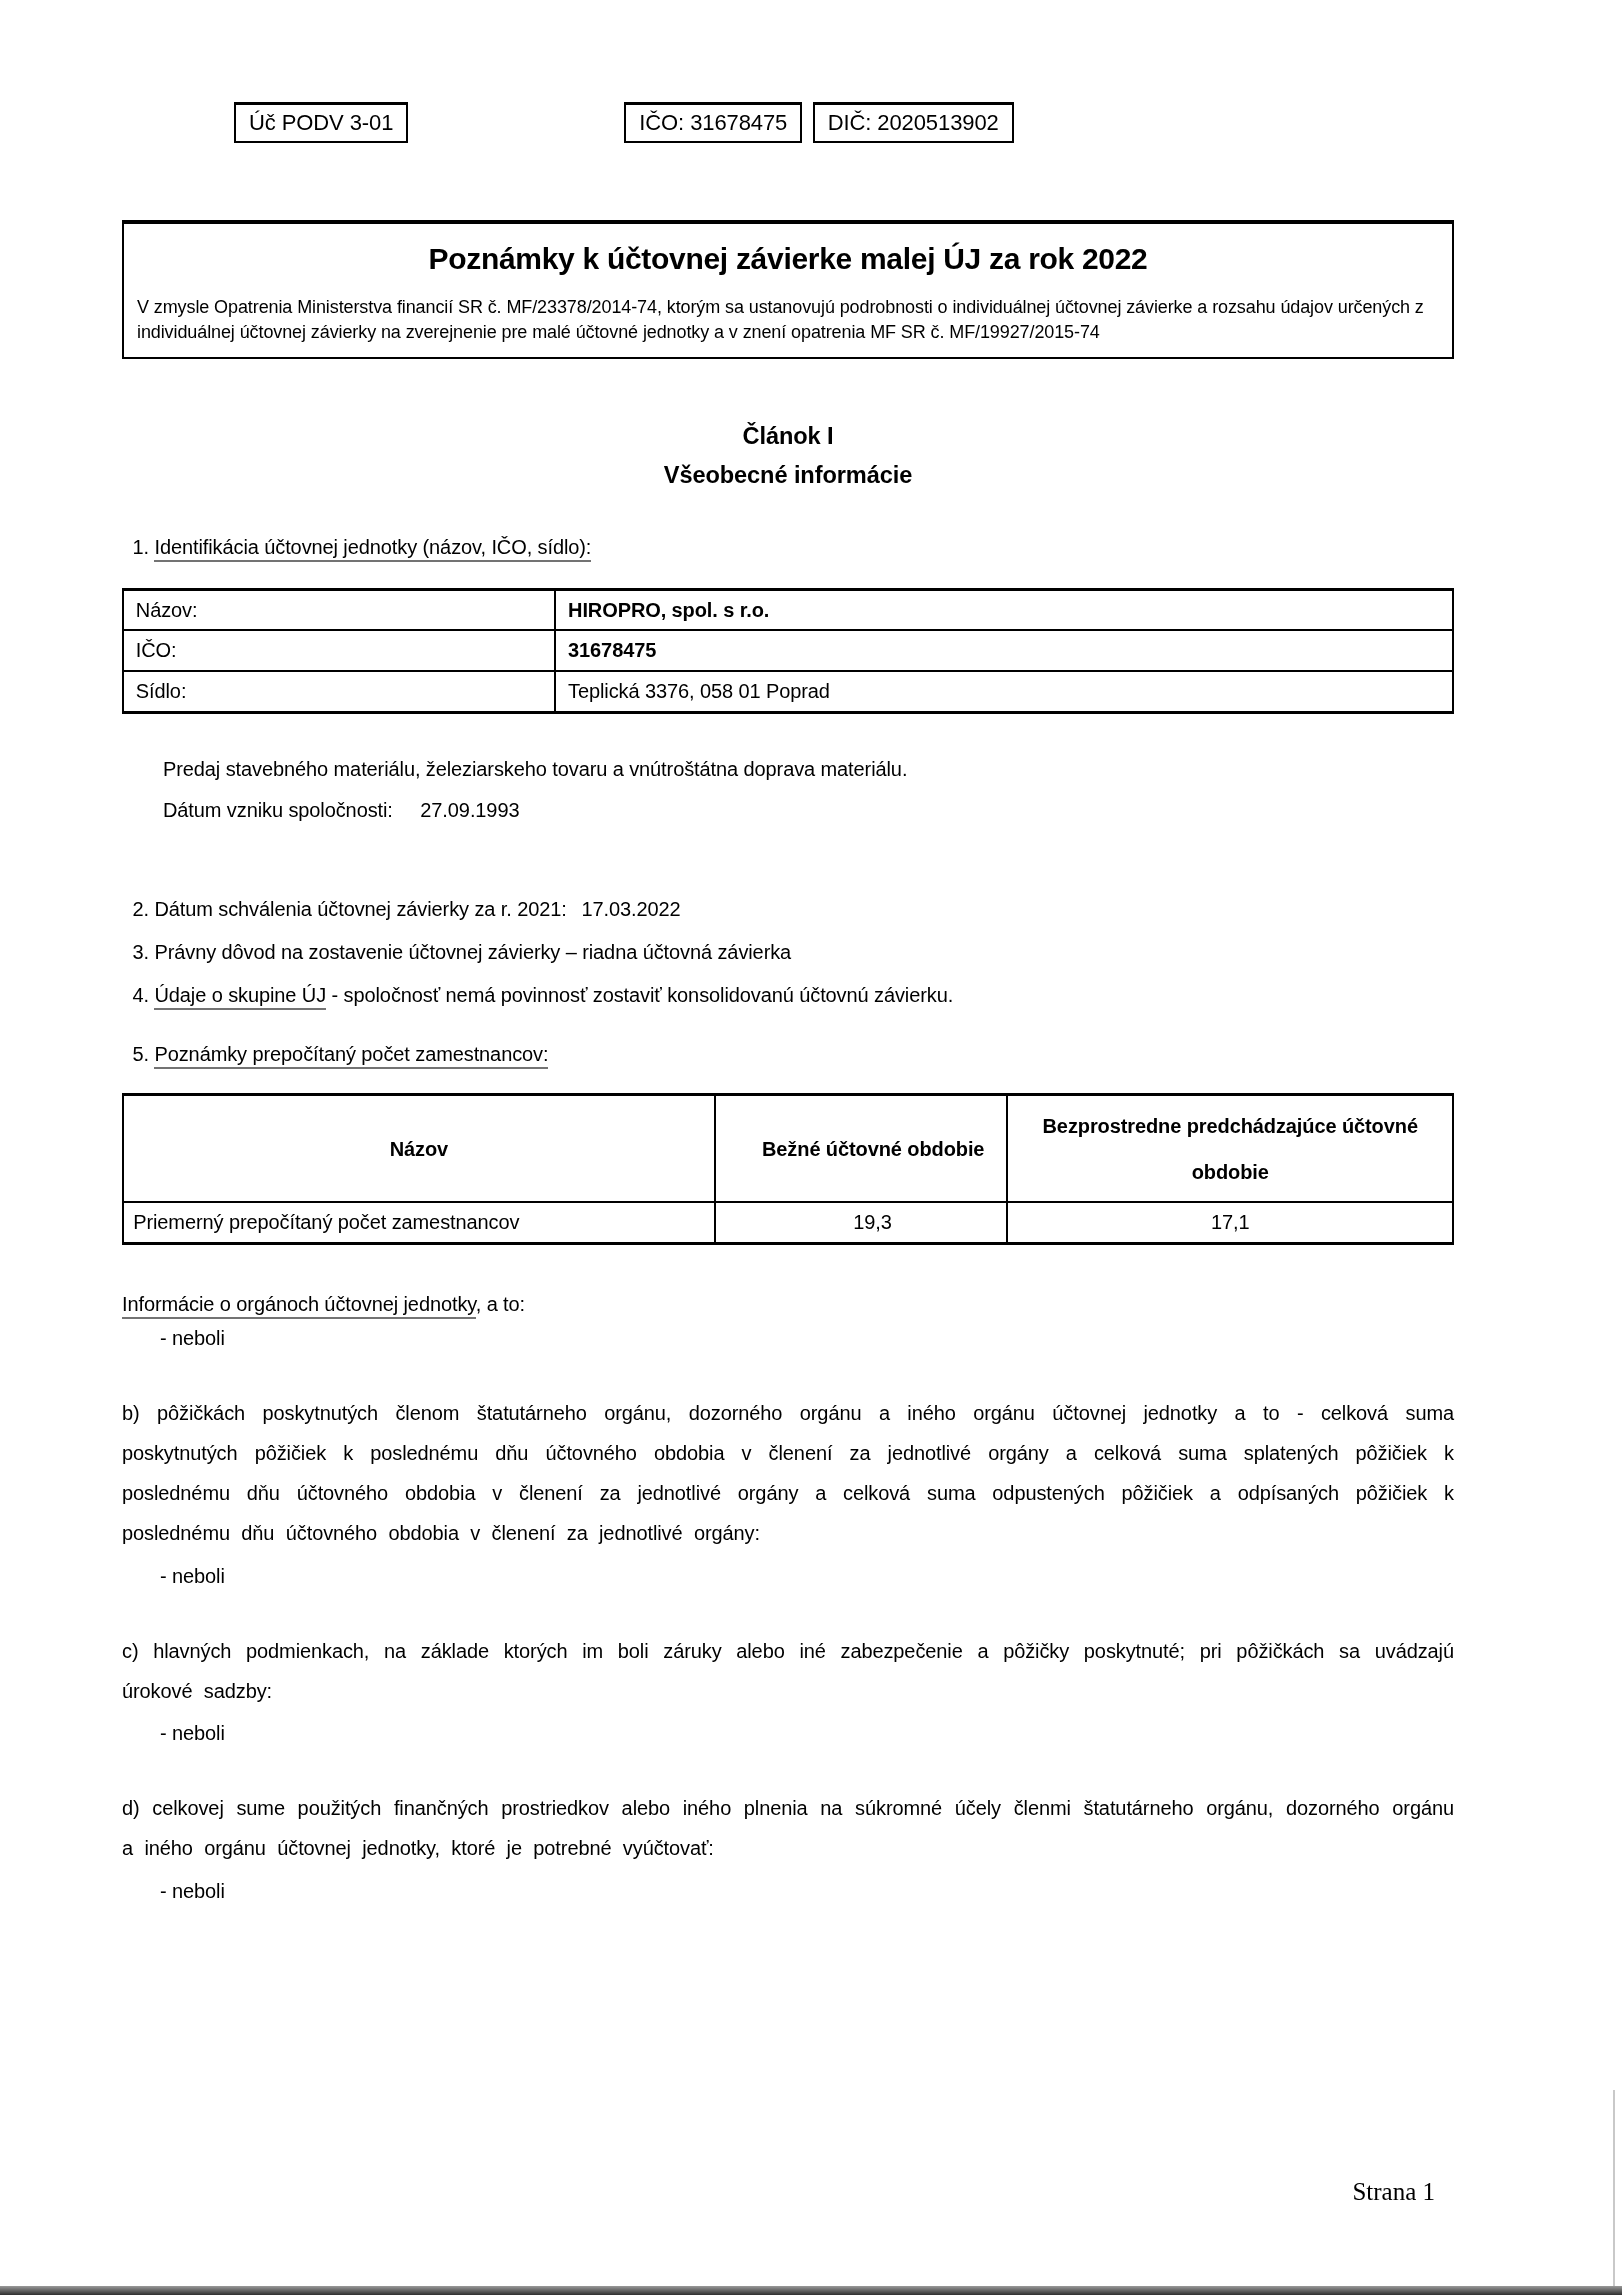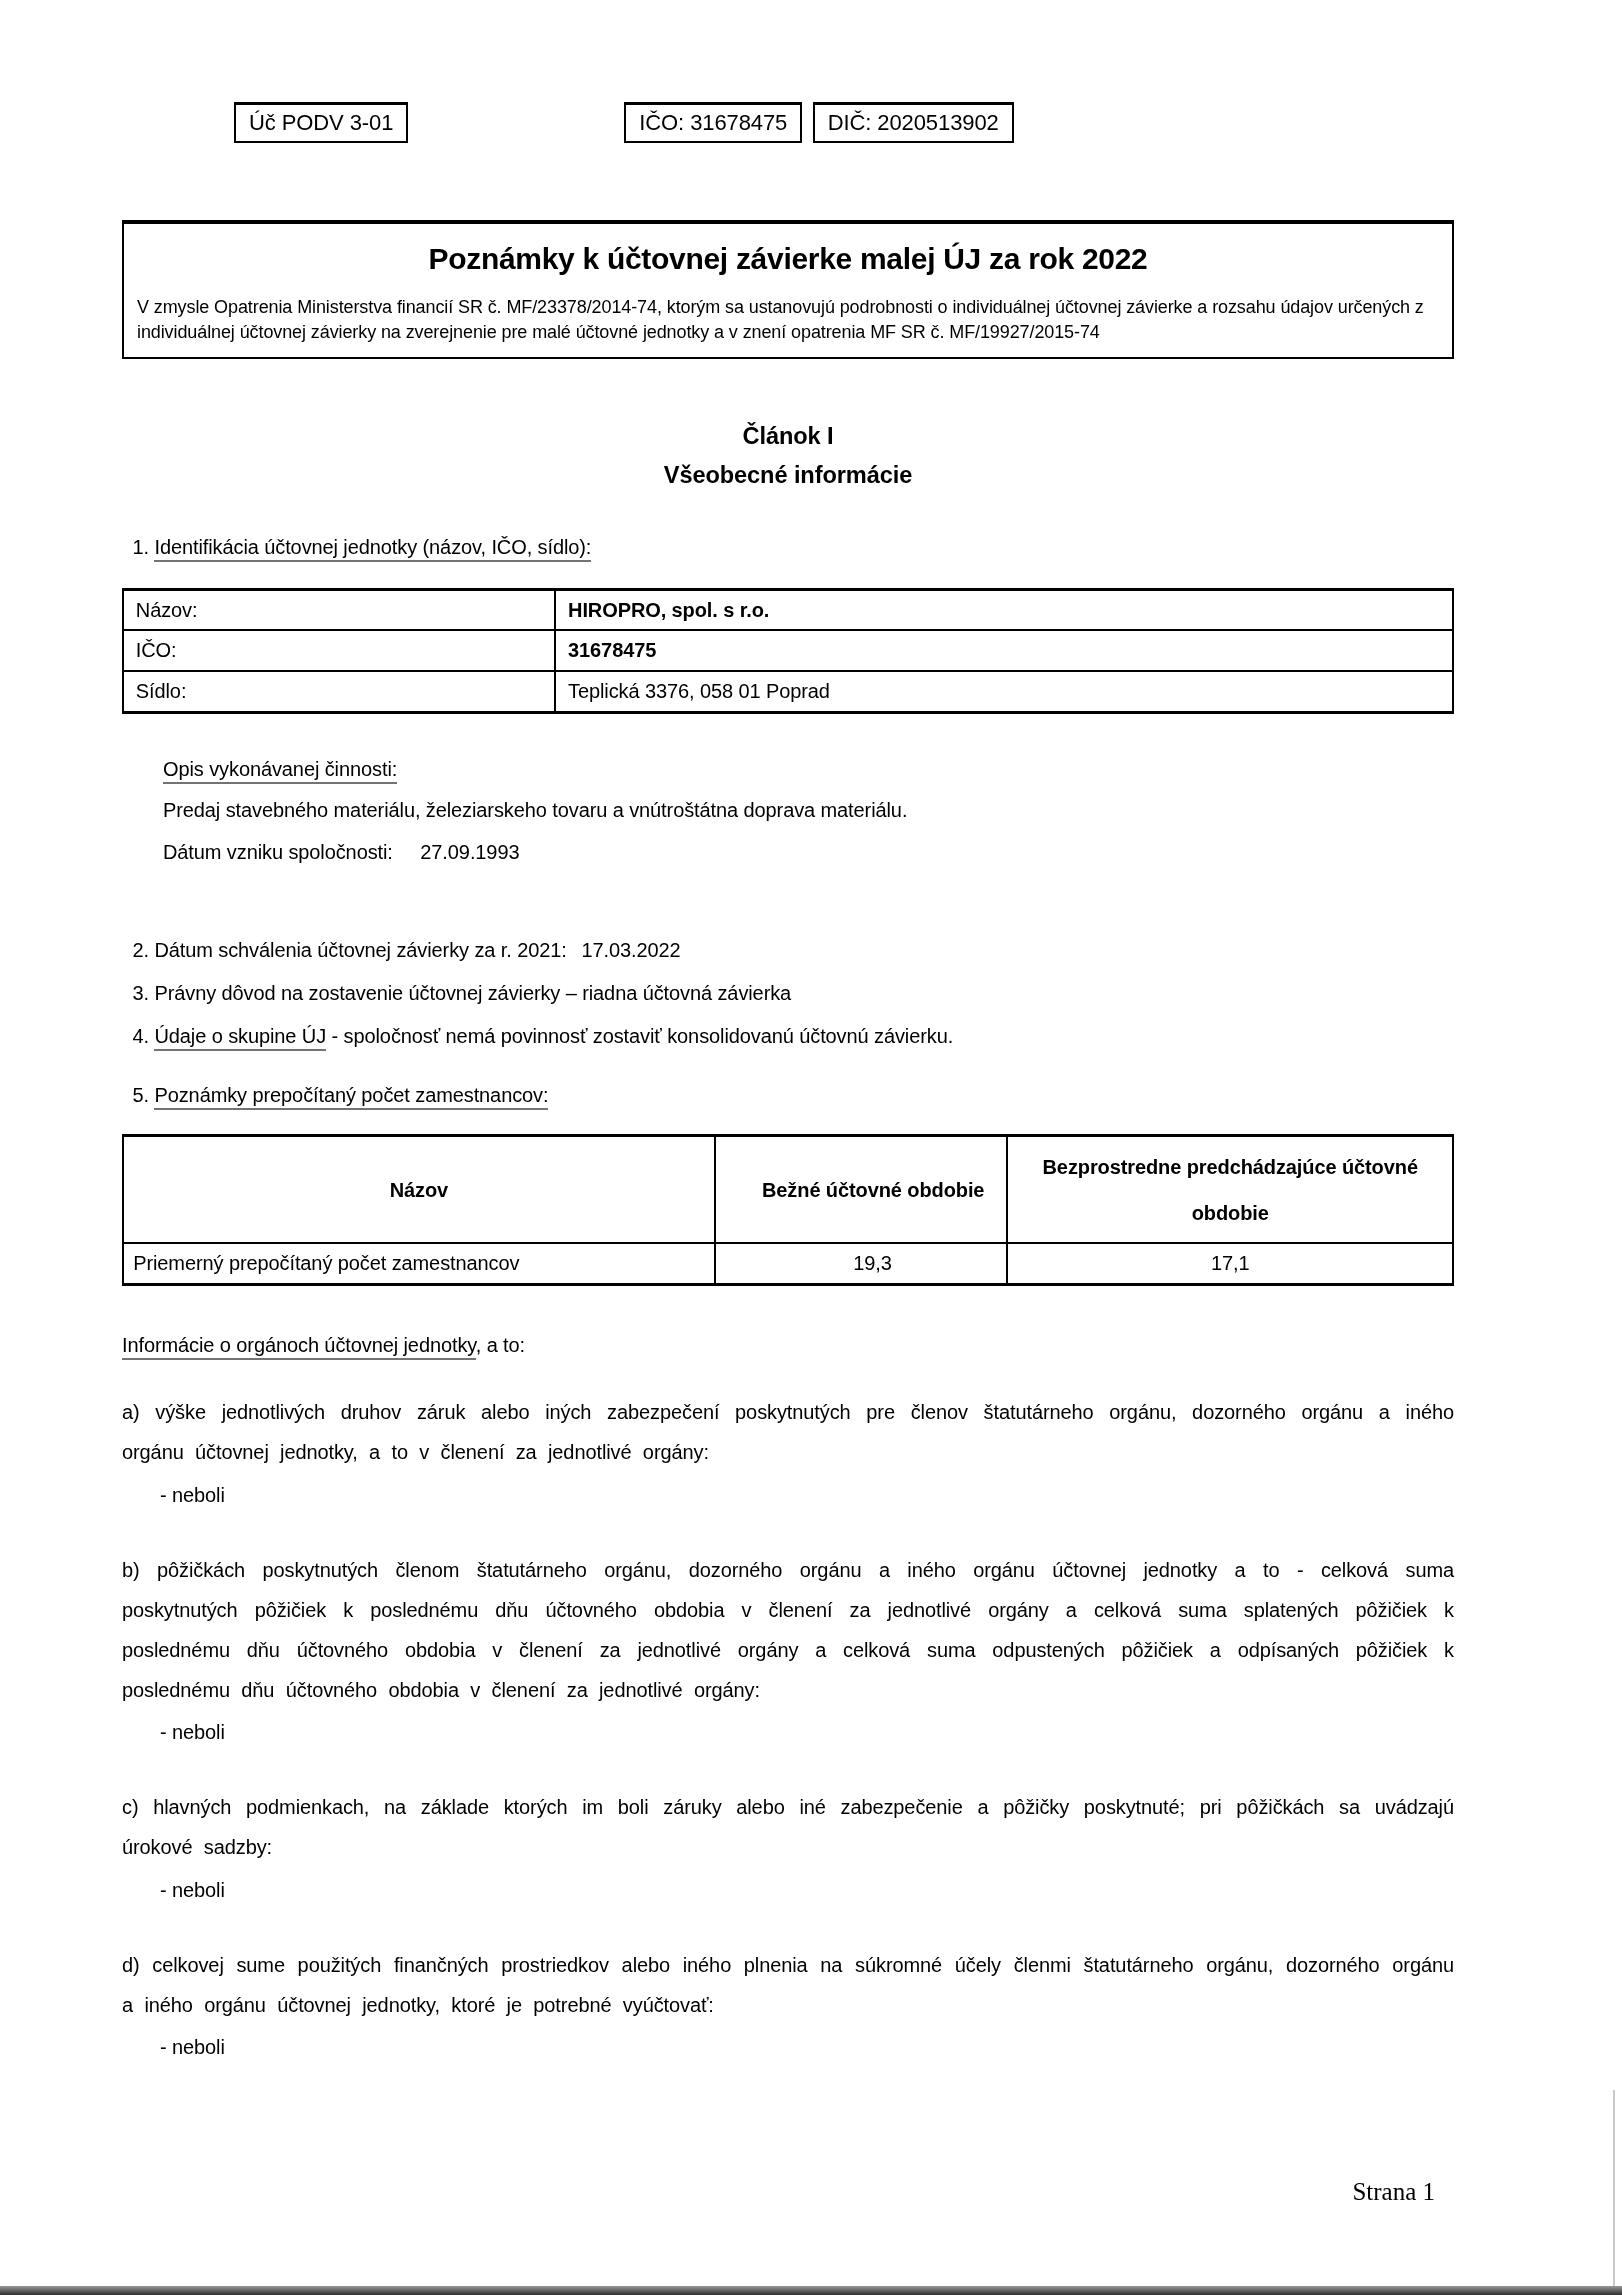--- a/index.html
+++ b/index.html
@@ -118,21 +118,20 @@
           <td class="val">31678475</td>
         </tr>
         <tr class="regular">
           <td class="lbl">Sídlo:</td>
           <td class="val">Teplická 3376, 058 01  Poprad</td>
         </tr>
       </tbody>
     </table>
 
     <div class="activity">
-      <p><span class="u">Opis vykonávanej činnosti:</span></p>
       <p>Predaj stavebného materiálu, železiarskeho tovaru a vnútroštátna doprava materiálu.</p>
       <p><span>Dátum vzniku spoločnosti:</span><span class="gap">27.09.1993</span></p>
     </div>
 
     <div class="items234">
       <p><span>2. Dátum schválenia účtovnej závierky za r. 2021:</span> <span style="display:inline-block;margin-left:9.2px;">17.03.2022</span></p>
       <p>3. Právny dôvod na zostavenie účtovnej závierky – riadna účtovná závierka</p>
       <p><span>4.</span> <span class="u">Údaje o skupine ÚJ</span><span> -  spoločnosť nemá povinnosť zostaviť konsolidovanú účtovnú závierku.</span></p>
     </div>
 
@@ -151,21 +150,20 @@
           <td class="c1">Priemerný prepočítaný počet zamestnancov</td>
           <td class="c2">19,3</td>
           <td class="c3">17,1</td>
         </tr>
       </tbody>
     </table>
 
 
     <p class="intro-line"><span class="u">Informácie o orgánoch účtovnej jednotky</span><span>, a to:</span></p>
 
-    <p class="jpara">a) výške jednotlivých druhov záruk alebo iných zabezpečení poskytnutých pre členov štatutárneho orgánu, dozorného orgánu a iného orgánu účtovnej jednotky, a to v členení za jednotlivé orgány:</p>
     <p class="answer">- neboli</p>
 
     <p class="jpara">b) pôžičkách poskytnutých členom štatutárneho orgánu, dozorného orgánu a iného orgánu účtovnej jednotky a to - celková suma poskytnutých pôžičiek k poslednému dňu účtovného obdobia v členení za jednotlivé orgány a celková suma splatených pôžičiek k poslednému dňu účtovného obdobia v členení za jednotlivé orgány a celková suma odpustených pôžičiek a odpísaných pôžičiek k poslednému dňu účtovného obdobia v členení za jednotlivé orgány:</p>
     <p class="answer">- neboli</p>
 
     <p class="jpara">c) hlavných podmienkach, na základe ktorých im boli záruky alebo iné zabezpečenie a pôžičky poskytnuté; pri pôžičkách sa uvádzajú úrokové sadzby:</p>
     <p class="answer">- neboli</p>
 
     <p class="jpara">d) celkovej sume použitých finančných prostriedkov alebo iného plnenia na súkromné účely členmi štatutárneho orgánu, dozorného orgánu a iného orgánu účtovnej jednotky, ktoré je potrebné vyúčtovať:</p>
     <p class="answer">- neboli</p>

